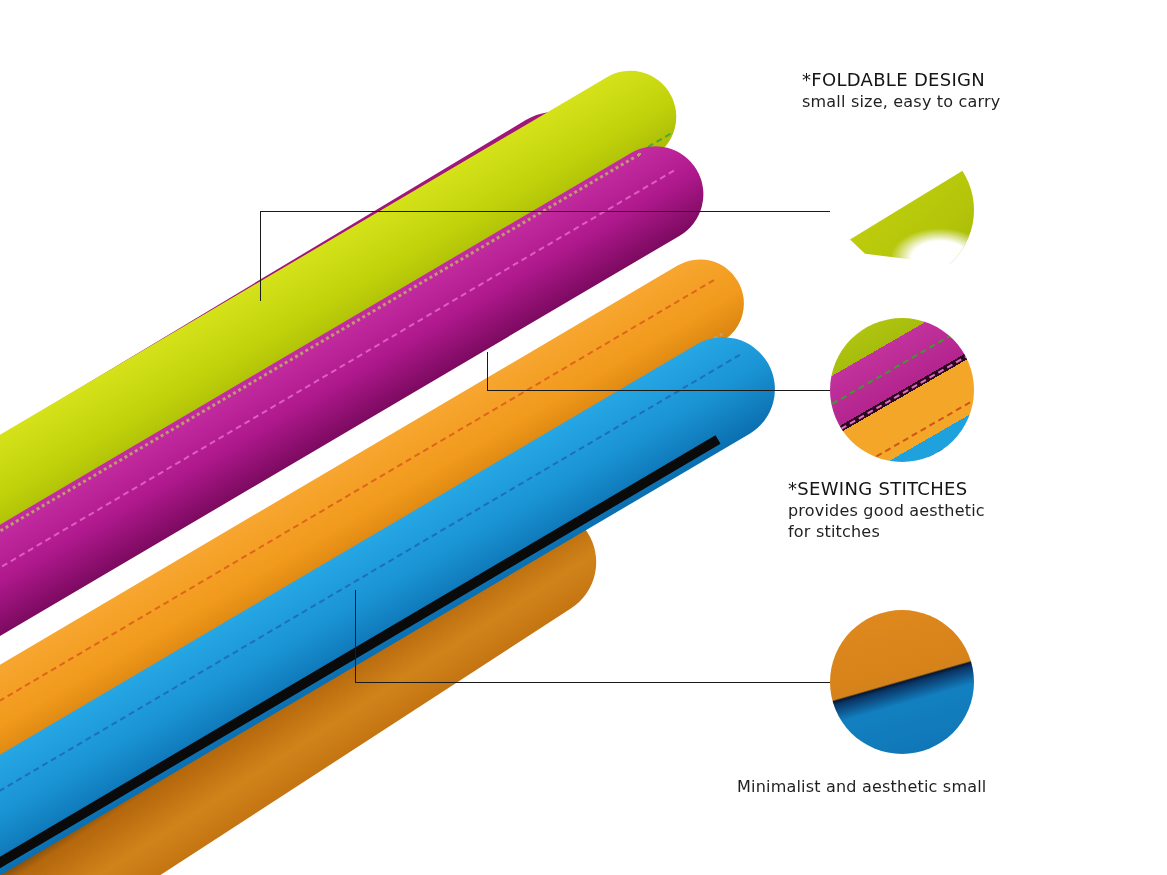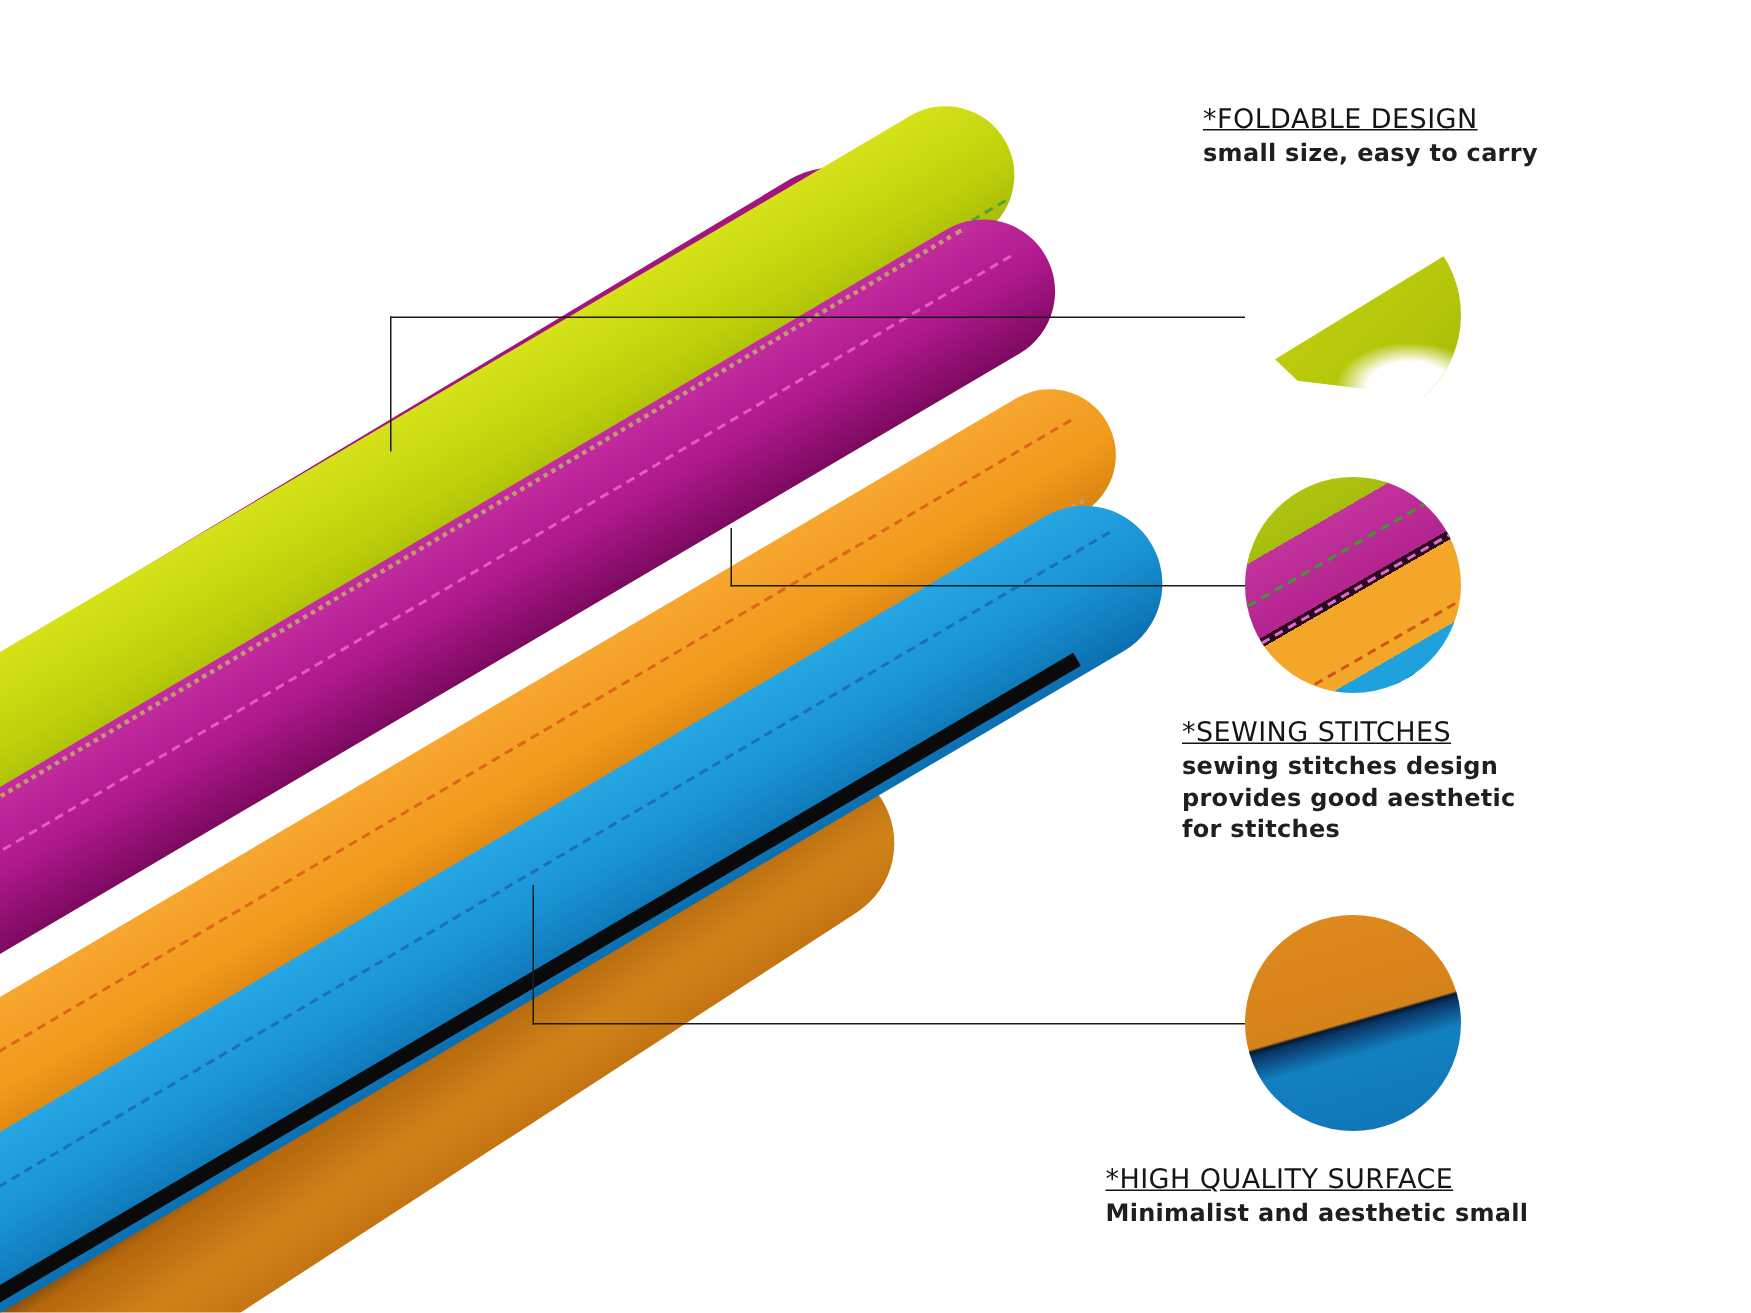--- a/index.html
+++ b/index.html
@@ -73,22 +73,22 @@
       #a7bd0c 74%, #b7cc14 100%); }
   .c-stitch .s { position:absolute; left:-20px; width:200px; height:0; border-top:2px dashed; transform:rotate(-30deg); }
 
   .c-surface { left:830px; top:610px;
     background:linear-gradient(-16deg,
       #0f74b4 0%, #1280c0 38%, #0a3566 48%, #061830 50%,
       #d6821a 51%, #e08a1e 100%); }
 
   
   .feature { position:absolute; }
-  .feature .title { font-size:18px; letter-spacing:0.3px; color:#151515; line-height:22px; white-space:nowrap;text-decoration:underline; }
-  .feature .desc { font-size:16px; color:#1f1f1f; line-height:21px; white-space:nowrap; letter-spacing:0.2px;font-weight:bold; }
+  .feature .title { font-size:18px; letter-spacing:0.3px; color:#151515; line-height:22px; white-space:nowrap; }
+  .feature .desc { font-size:16px; color:#1f1f1f; line-height:21px; white-space:nowrap; letter-spacing:0.2px; }
   .f1 { left:802px; top:69px; }
   .f2 { left:788px; top:478px; }
   .f2 .desc { white-space:normal; width:230px; }
   .f3 { left:737px; top:776px; }
 </style>
 </head>
 <body>
 
 <div class="stage">
 
@@ -136,23 +136,21 @@
 
   <div class="circle c-surface"></div>
 
   <div class="feature f1">
     <div class="title">*FOLDABLE DESIGN</div>
     <div class="desc">small size, easy to carry</div>
   </div>
 
   <div class="feature f2">
     <div class="title">*SEWING STITCHES</div>
-    <div class="desc">sewing stitches design</div>
     <div class="desc">provides good aesthetic</div>
     <div class="desc">for stitches</div>
   </div>
 
   <div class="feature f3">
-    <div class="title">*HIGH QUALITY SURFACE</div>
     <div class="desc">Minimalist and aesthetic small</div>
   </div>
 
 </div>
 
 </body></html>

